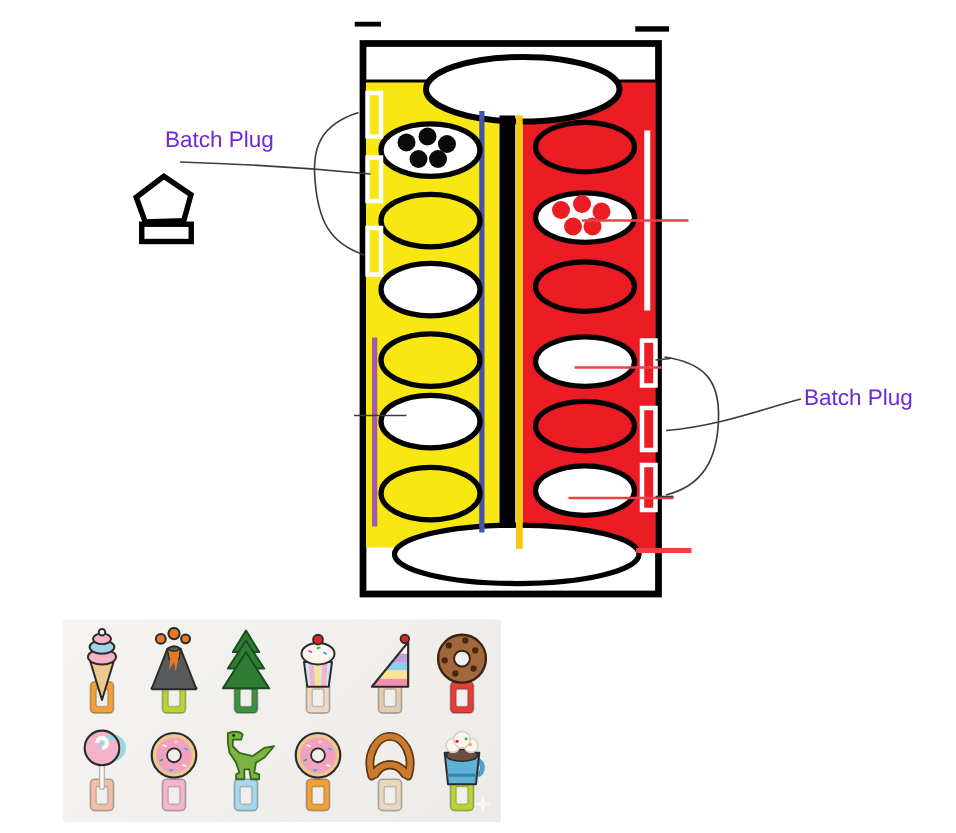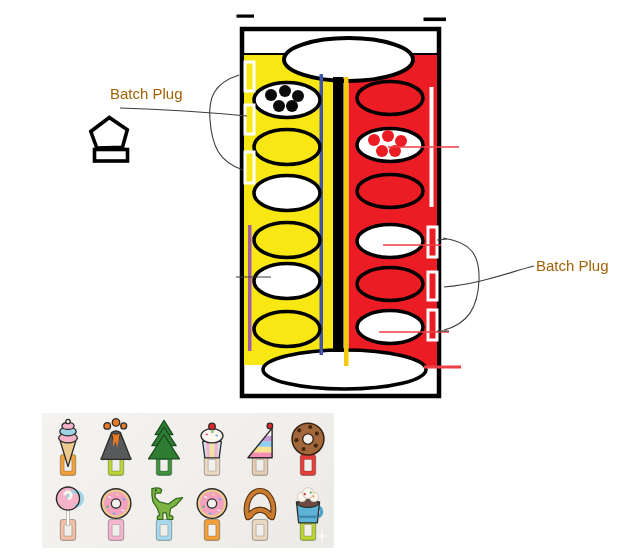--- a/index.html
+++ b/index.html
@@ -2,21 +2,21 @@
 <html style="--c-yellow: #f8e713; --c-red: #ec1c24; --c-blue: #4355a8; --c-yellowstripe: #f6c90d; --c-purple: #a05aa8; --c-annored: #ee3f46; --c-annoblack: #3c3c3c;"><head>
 <meta charset="utf-8">
 <style>
   html,body{margin:0;padding:0;background:#ffffff;}
   .stage{
     position:relative;width:637px;height:555px;background:#ffffff;overflow:hidden;
     font-family:"Liberation Sans", sans-serif;
   }
   .diagram-svg{position:absolute;left:0;top:0;}
   .anno-label{
-    position:absolute;font-size:15px;color:#a16207;white-space:nowrap;
+    position:absolute;font-size:15px;color:#6d28d9;white-space:nowrap;
     font-family:"Liberation Sans", sans-serif;
   }
   .anno-label.left{left:110px;top:85px;}
   .anno-label.right{left:536px;top:257px;}
   .charm-photo{
     position:absolute;left:42px;top:413px;width:292px;height:135px;
     background:linear-gradient(135deg,#f5f3f0 0%,#f1efec 55%,#eceae6 100%);
     border-radius:2px;
     display:grid;grid-template-columns:repeat(6,1fr);grid-template-rows:1fr 1fr;
     padding:4px 2px 2px 2px;box-sizing:border-box;

